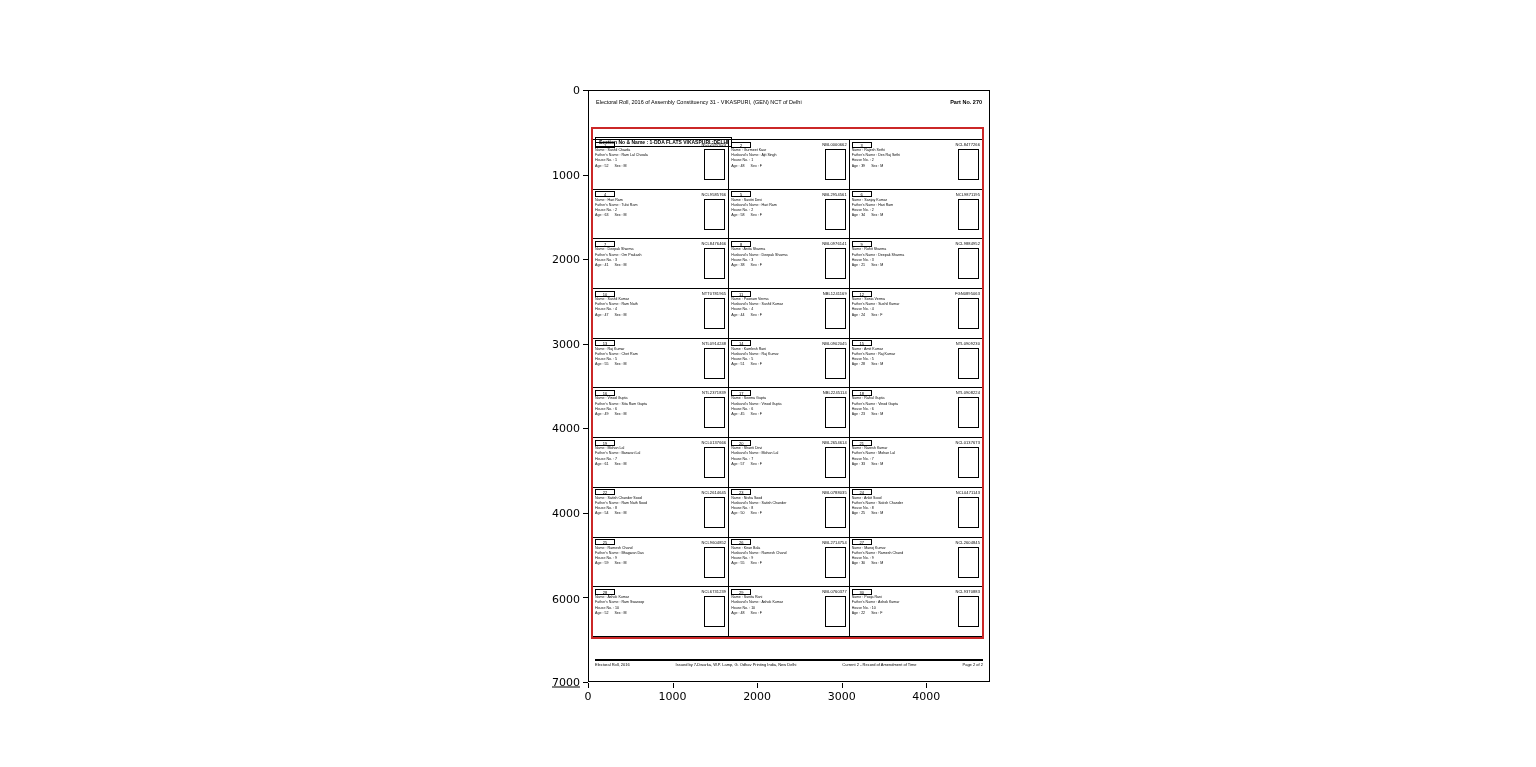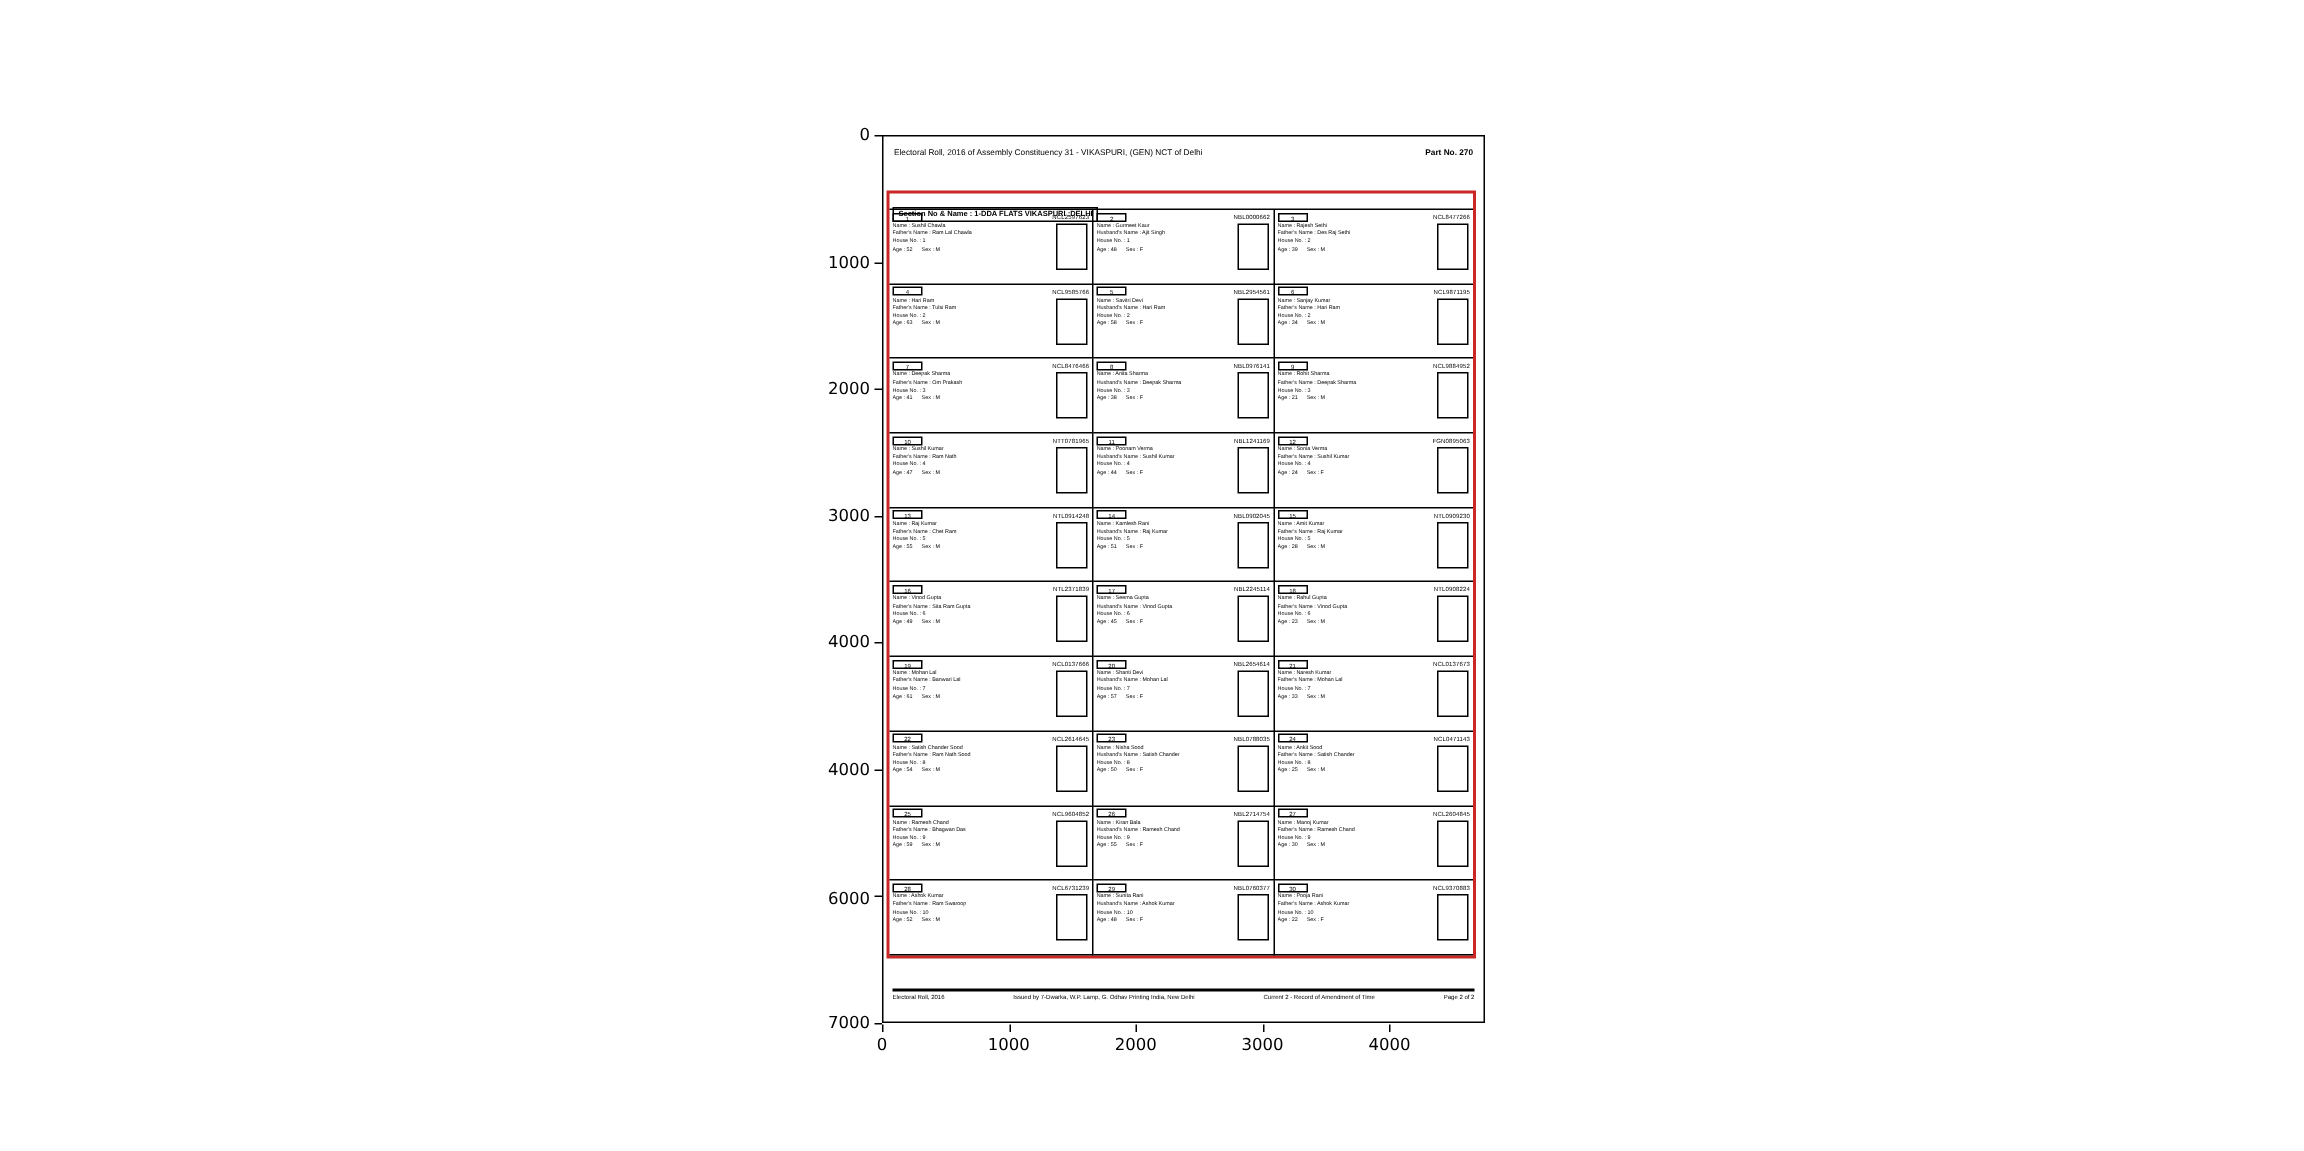--- a/index.html
+++ b/index.html
@@ -88,21 +88,21 @@
       <span class="ytick-label" style="left: 580px; top: 259.143px;">2000</span>
       <div class="ytick-mark" style="left: 588px; top: 343.714px;"></div>
       <span class="ytick-label" style="left: 580px; top: 343.714px;">3000</span>
       <div class="ytick-mark" style="left: 588px; top: 428.286px;"></div>
       <span class="ytick-label" style="left: 580px; top: 428.286px;">4000</span>
       <div class="ytick-mark" style="left: 588px; top: 512.857px;"></div>
       <span class="ytick-label" style="left: 580px; top: 512.857px;">4000</span>
       <div class="ytick-mark" style="left: 588px; top: 597.429px;"></div>
       <span class="ytick-label" style="left: 580px; top: 599px;">6000</span>
       <div class="ytick-mark" style="left: 588px; top: 682px;"></div>
-      <span class="ytick-label" style="left: 580px; top: 682px;">7000</span>
+      <span class="ytick-label" style="left: 580px; top: 682px; text-decoration: underline;">7000</span>
     </div>
   <div id="xaxis">
       <div class="xtick-mark" style="left: 588px; top: 683px;"></div>
       <span class="xtick-label" style="left: 588px; top: 690px;">0</span>
       <div class="xtick-mark" style="left: 672.57px; top: 683px;"></div>
       <span class="xtick-label" style="left: 672.57px; top: 690px;">1000</span>
       <div class="xtick-mark" style="left: 757.14px; top: 683px;"></div>
       <span class="xtick-label" style="left: 757.14px; top: 690px;">2000</span>
       <div class="xtick-mark" style="left: 841.71px; top: 683px;"></div>
       <span class="xtick-label" style="left: 841.71px; top: 690px;">3000</span>

